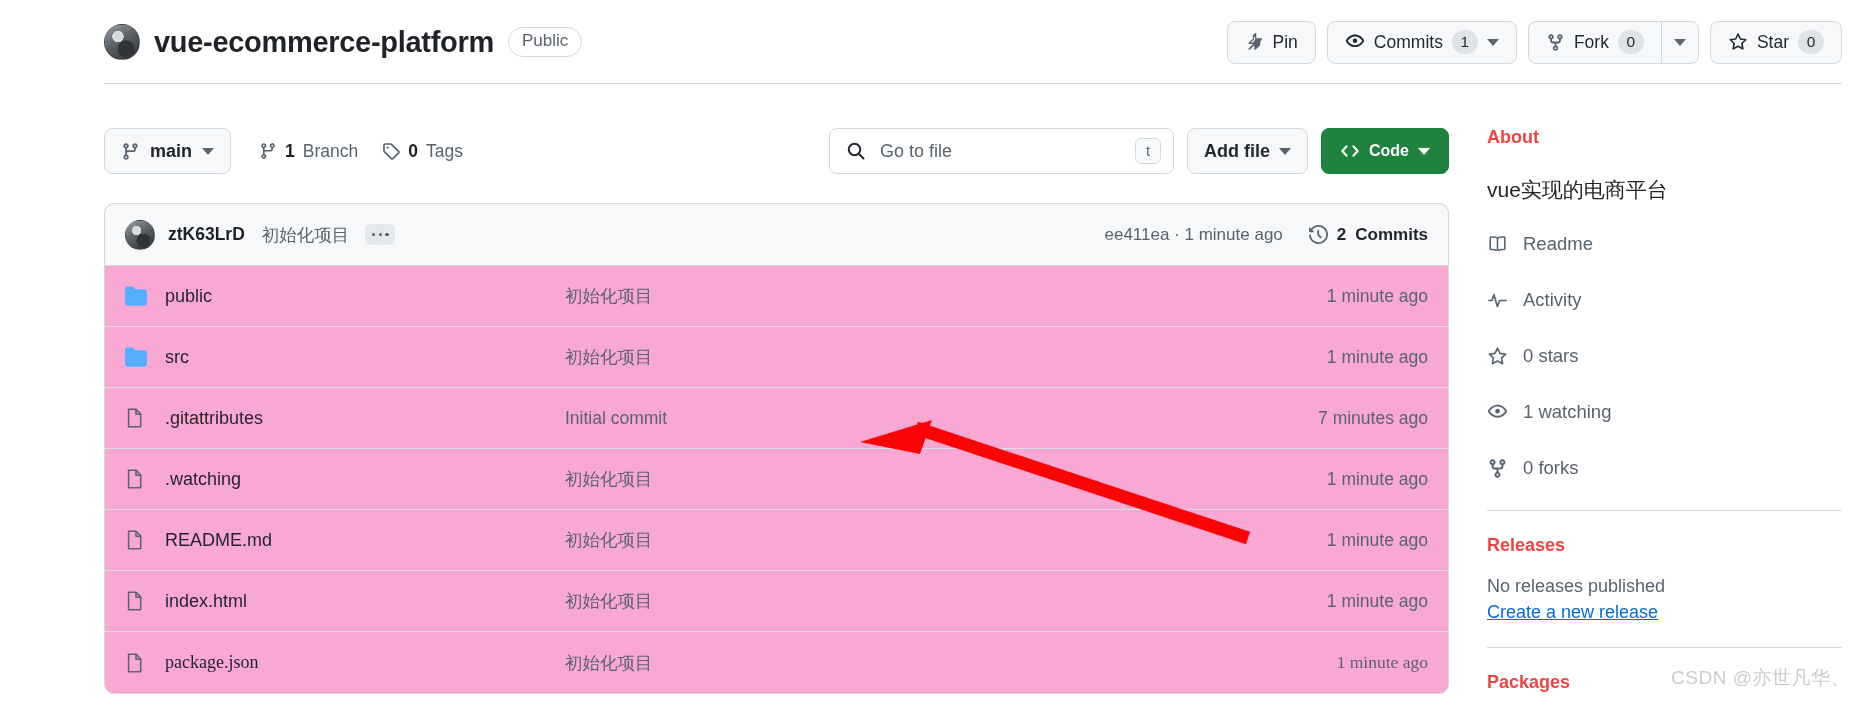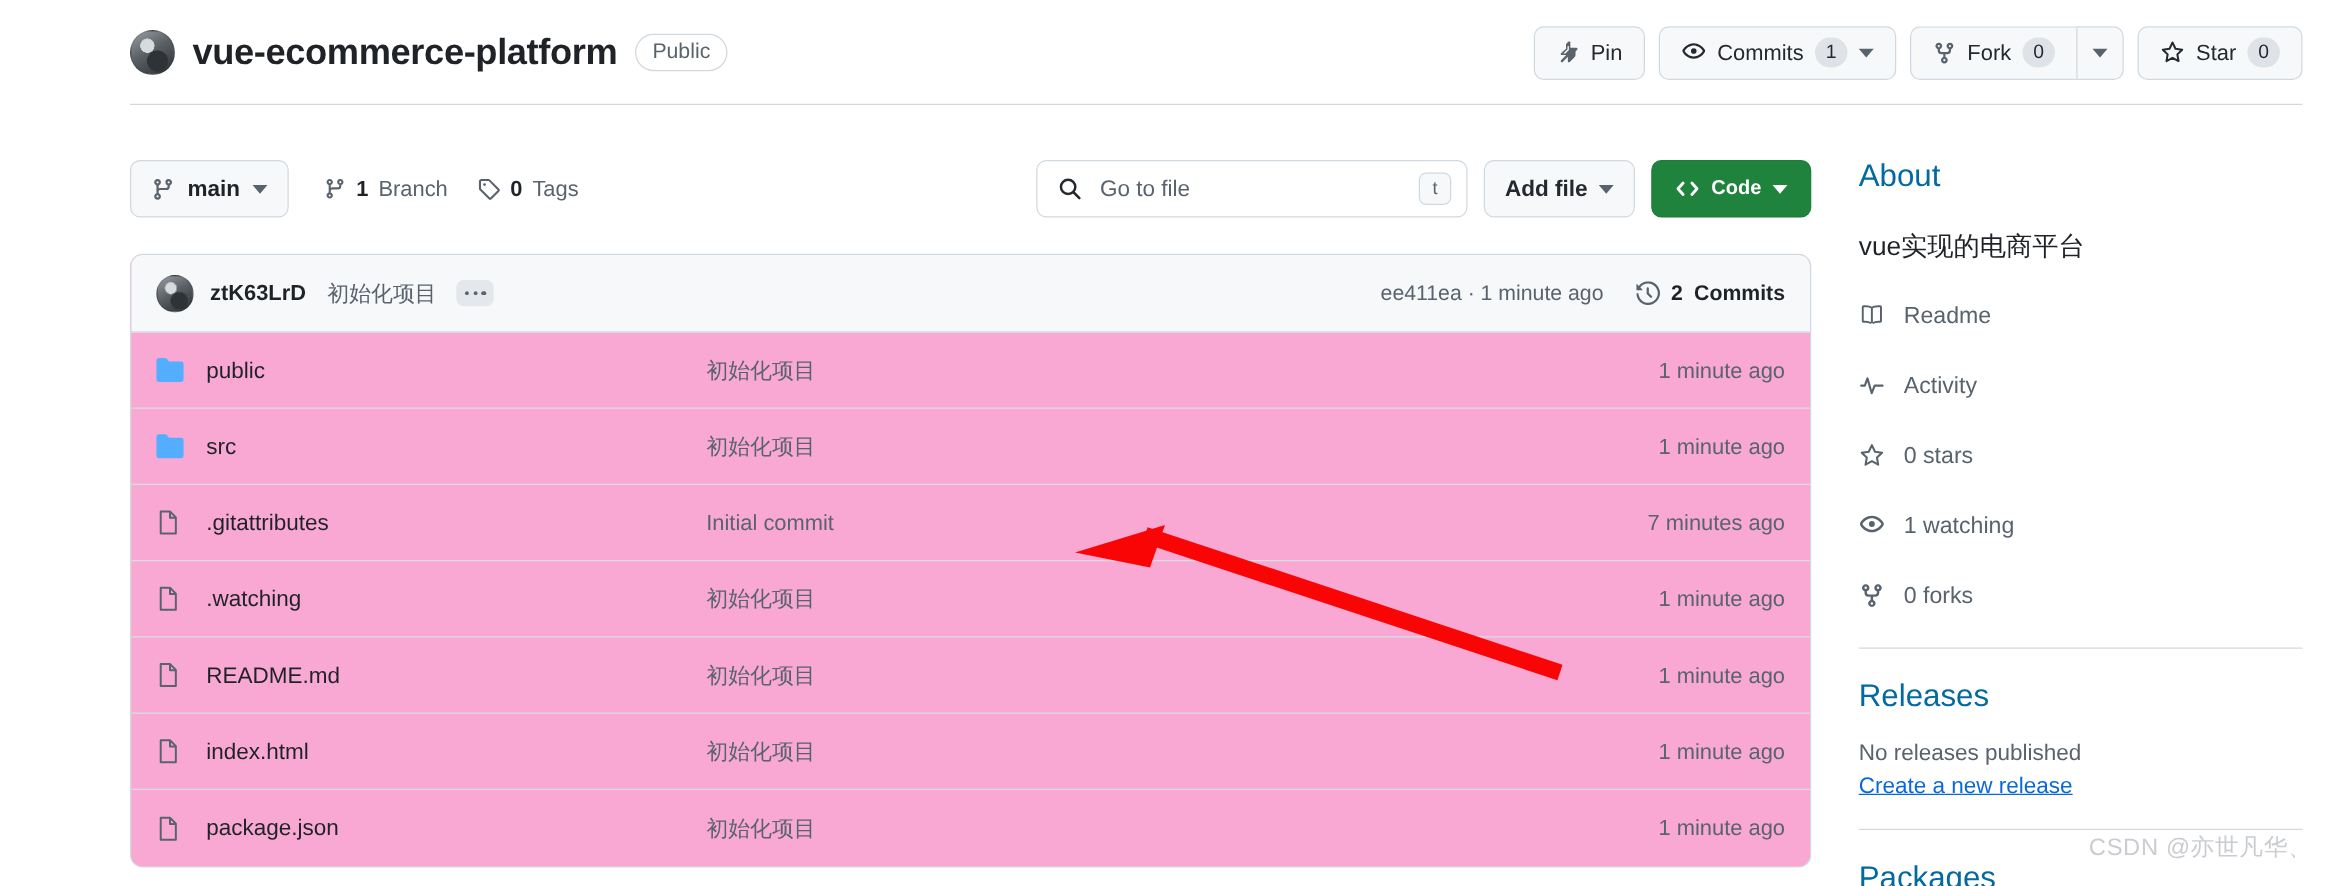--- a/index.html
+++ b/index.html
@@ -288,21 +288,21 @@
   }
   .commit-count b { font-weight: bold; }
 
   .file-row {
     display: flex;
     align-items: center;
     height: 61px;
     padding: 0 20px;
     border-bottom: 1px solid #d8dee4;
   }
-  .file-row:last-child { border-bottom: none; }
+  .file-row:last-child { border-bottom: none; font-family: Liberation Serif, serif; }
   .file-name-cell {
     display: flex;
     align-items: center;
     gap: 18px;
     width: 440px;
     flex: none;
   }
   .file-name {
     font-size: 18px;
     color: #1f2328;
@@ -328,23 +328,23 @@
   }
 
   
   .sidebar {
     position: absolute;
     left: 1487px; top: 127px;
     width: 355px;
   }
   .sidebar h2 {
     margin: 0;
-    font-size: 25px;
-    font-weight: normal;
-    color: #0369a1;
+    font-size: 18px;
+    font-weight: bold;
+    color: #ef4444;
   }
   .about-desc {
     margin-top: 27px;
     font-size: 21px;
     color: #1f2328;
     line-height: 1.4;
   }
   .side-list {
     margin-top: 22px;
     display: flex;

